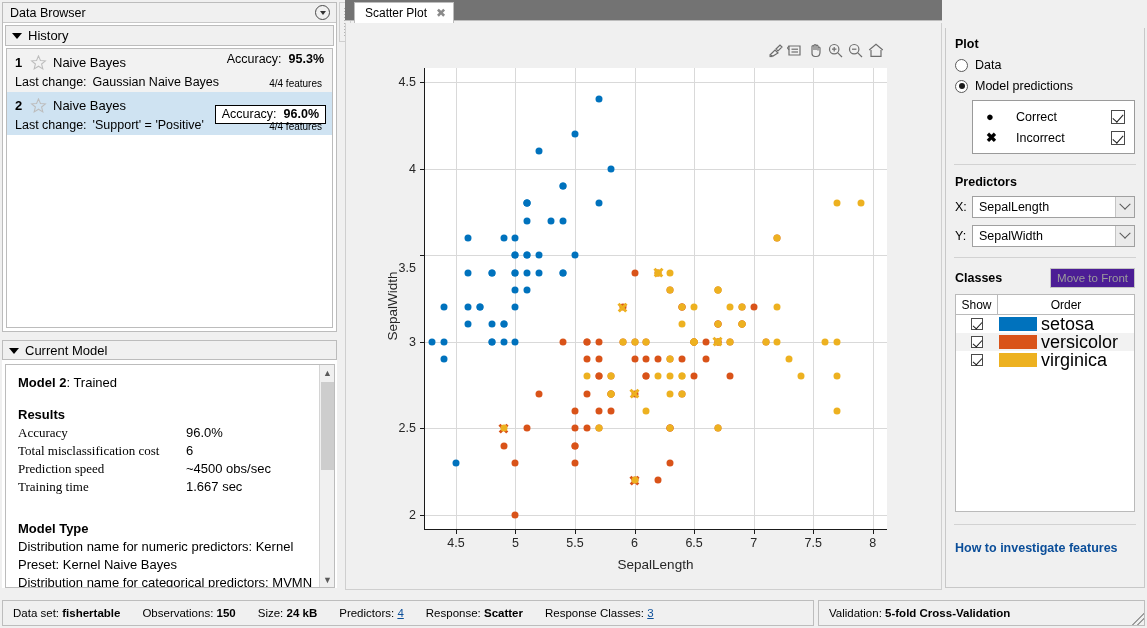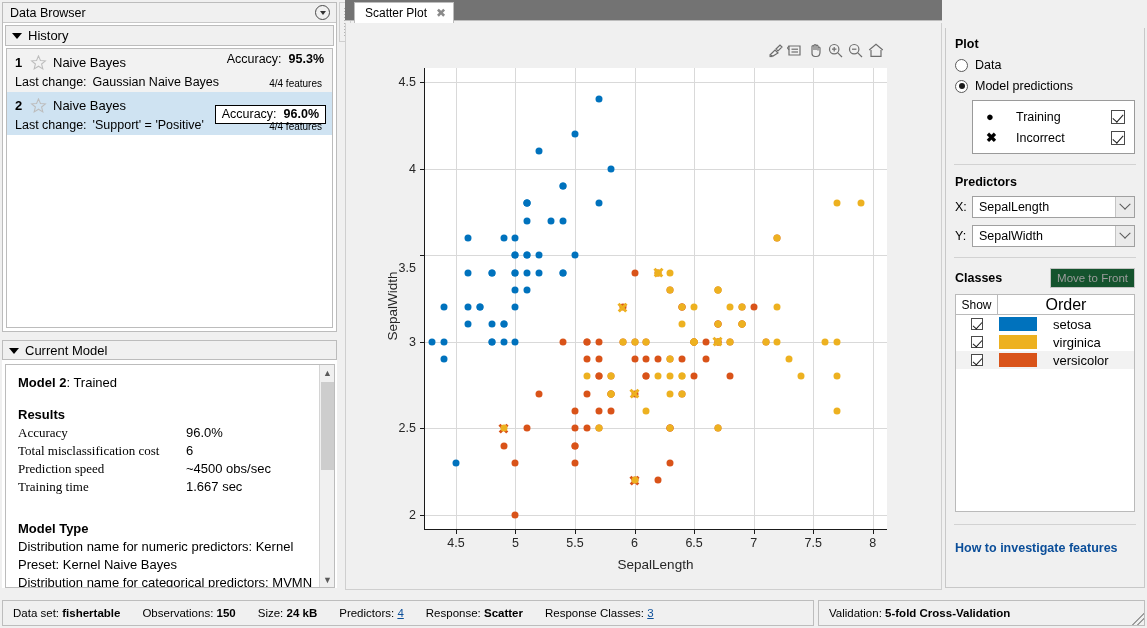--- a/index.html
+++ b/index.html
@@ -309,46 +309,46 @@
     display: flex; align-items: center; justify-content: center;
   }
   .combo .arrow::after {
     content: ""; width: 7px; height: 7px;
     border: solid #5a5a5a; border-width: 0 1.5px 1.5px 0;
     transform: rotate(45deg) translate(-2px,-2px);
   }
   #classes-head { display: flex; align-items: center; margin: 6px 9px 6px 9px; }
   #classes-head .t { font-weight: bold; font-size: 12.5px; flex: 1; }
   #mvf-btn {
-    background: #14532d; border: 1px solid #c4c4c4;
+    background: #4c1d95; border: 1px solid #c4c4c4;
     color: #9c9c9c; font-size: 11.5px;
     padding: 3px 6px;
   }
   #classtable {
     margin: 0 9px; background: #fff;
     border: 1px solid #bababa;
     height: 218px; overflow: hidden;
   }
   .ct-head { display: flex; height: 20px; border-bottom: 1px solid #bababa; }
   .ct-head .c1 {
     width: 42px; border-right: 1px solid #bababa;
     display: flex; align-items: center; justify-content: center;
     font-size: 12px;
   }
   .ct-head .c2 {
     flex: 1; display: flex; align-items: center; justify-content: center;
-    font-size: 16px;
+    font-size: 12px;
   }
   .ct-row { display: flex; height: 18px; align-items: center; }
   .ct-row.alt { background: #f2f2f2; }
   .ct-row .c1 {
     width: 42px; display: flex; align-items: center; justify-content: center;
   }
   .ct-row .swatch { width: 38px; height: 14px; margin-left: 1px; flex: 0 0 auto; }
-  .ct-row .nm { font-size: 13px; margin-left: 16px; }
+  .ct-row .nm { font-size: 18px; margin-left: 4px; }
   .cbx.sm { width: 12px; height: 12px; }
   .cbx.sm::after { left: 2.5px; top: 0.5px; width: 4px; height: 8px; border-width: 0 1.6px 1.6px 0; }
   #howto {
     position: absolute; left: 9px; bottom: 32px;
     color: #0b4e99; font-weight: bold; font-size: 12.5px;
     text-decoration: none;
   }
 
   
   #statusbar {
@@ -771,21 +771,21 @@
       <span>Data</span>
     </div>
     <div class="radio-row">
       <span class="radio on"></span>
       <span>Model predictions</span>
     </div>
 
     <div id="legendbox">
       <div class="legend-row">
         <span class="glyph">●</span>
-        <span class="lbl">Training</span>
+        <span class="lbl">Correct</span>
         <span class="cbx"></span>
       </div>
       <div class="legend-row">
         <span class="glyph" style="font-weight:bold;">✖</span>
         <span class="lbl">Incorrect</span>
         <span class="cbx"></span>
       </div>
     </div>
 
     <div class="hr"></div>
@@ -819,33 +819,33 @@
         <div class="c1">Show</div>
         <div class="c2">Order</div>
       </div>
       <div class="ct-row">
         <div class="c1">
             <span class="cbx sm"></span>
           </div>
         <div class="swatch" style="background:#0072BD;"></div>
         <div class="nm">setosa</div>
       </div>
+      <div class="ct-row alt">
+        <div class="c1">
+            <span class="cbx sm"></span>
+          </div>
+        <div class="swatch" style="background:#D95319;"></div>
+        <div class="nm">versicolor</div>
+      </div>
       <div class="ct-row">
         <div class="c1">
             <span class="cbx sm"></span>
           </div>
         <div class="swatch" style="background:#EDB120;"></div>
         <div class="nm">virginica</div>
-      </div>
-      <div class="ct-row alt">
-        <div class="c1">
-            <span class="cbx sm"></span>
-          </div>
-        <div class="swatch" style="background:#D95319;"></div>
-        <div class="nm">versicolor</div>
       </div>
     </div>
 
     <div class="hr" style="position:absolute;left:0;right:0;bottom:52px;"></div>
     <a id="howto" href="#">How to investigate features</a>
   </div>
 
   <div id="statusbar">
     <div class="sb-box" id="sb-left">
       <span class="sb-item">

